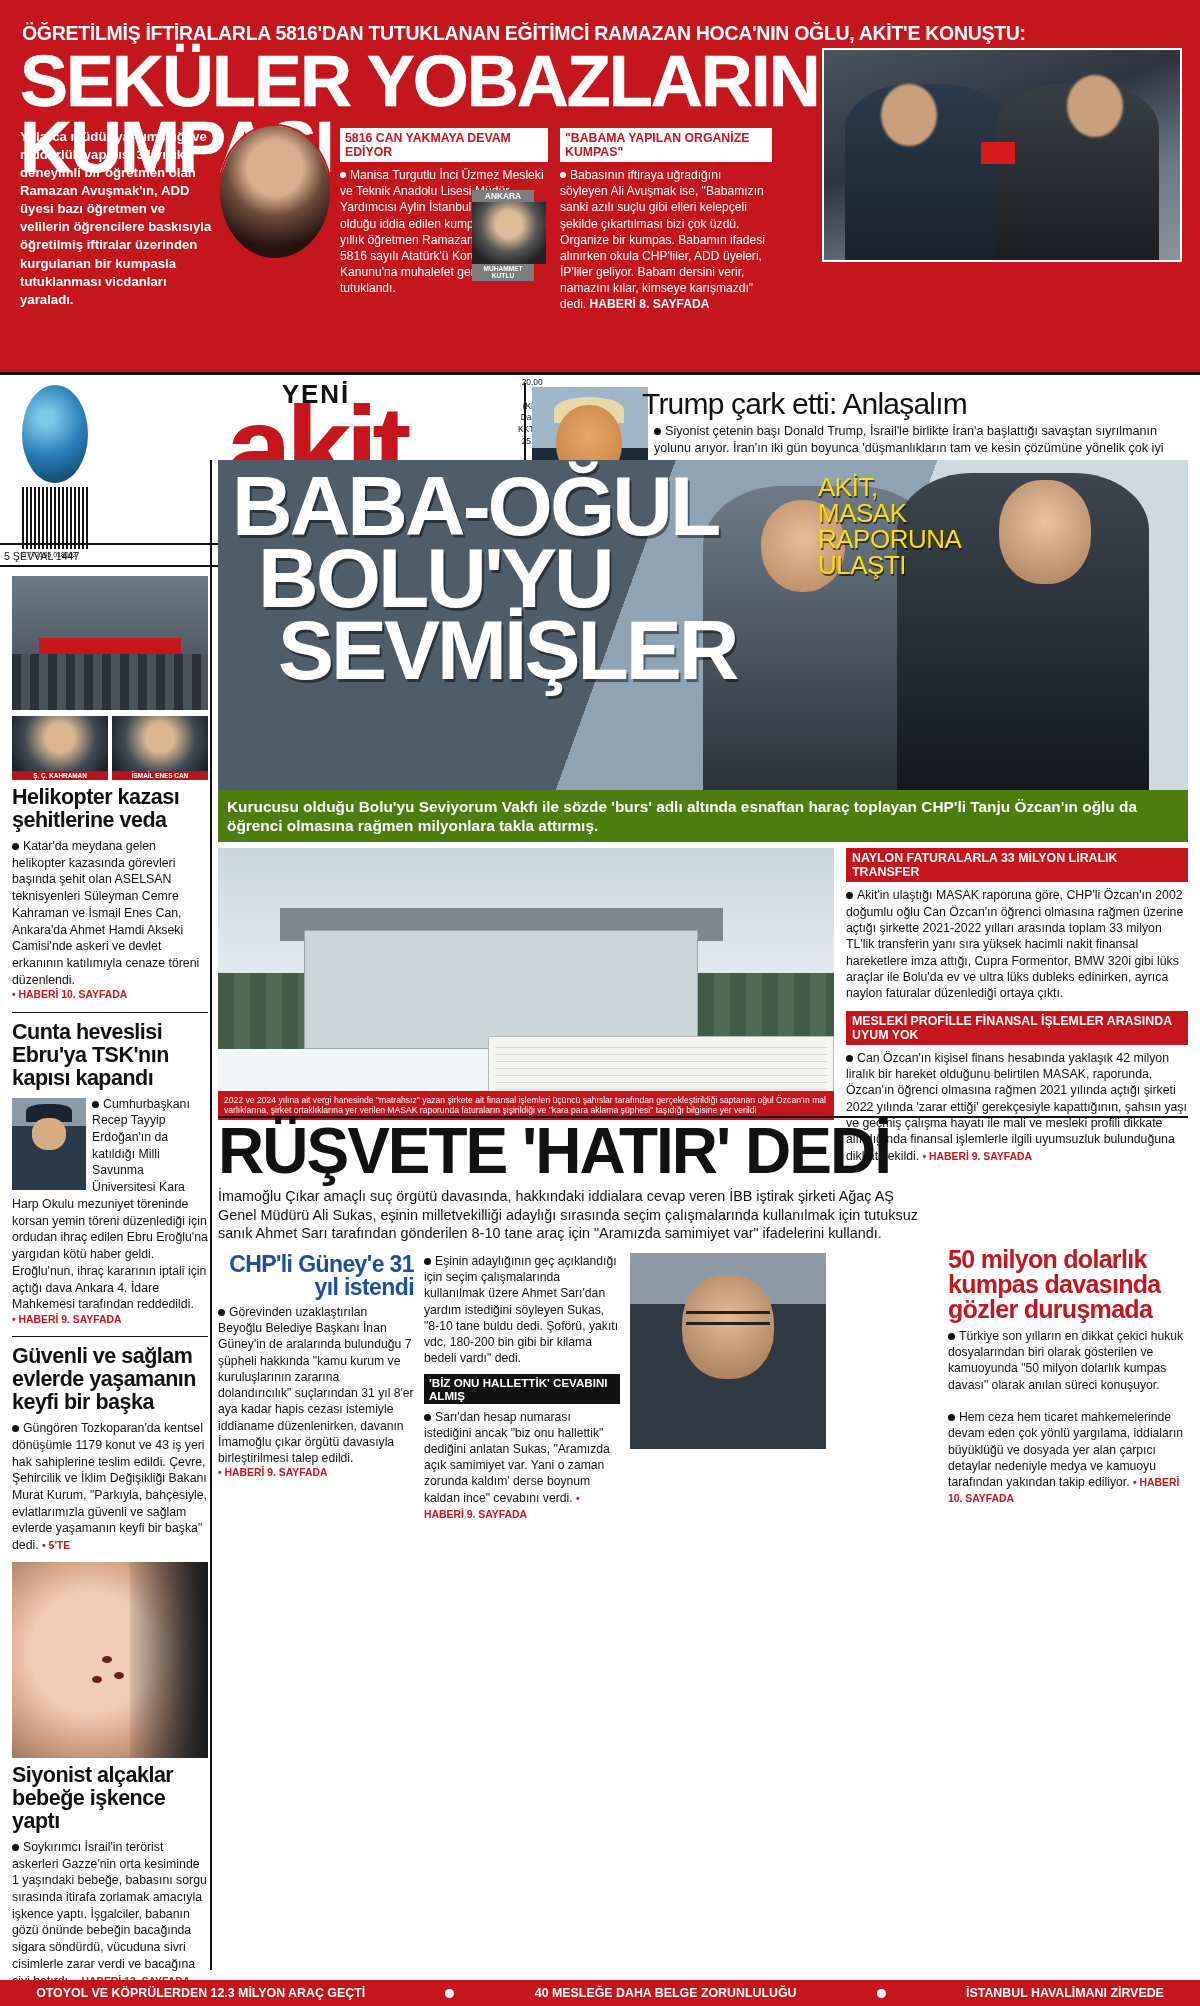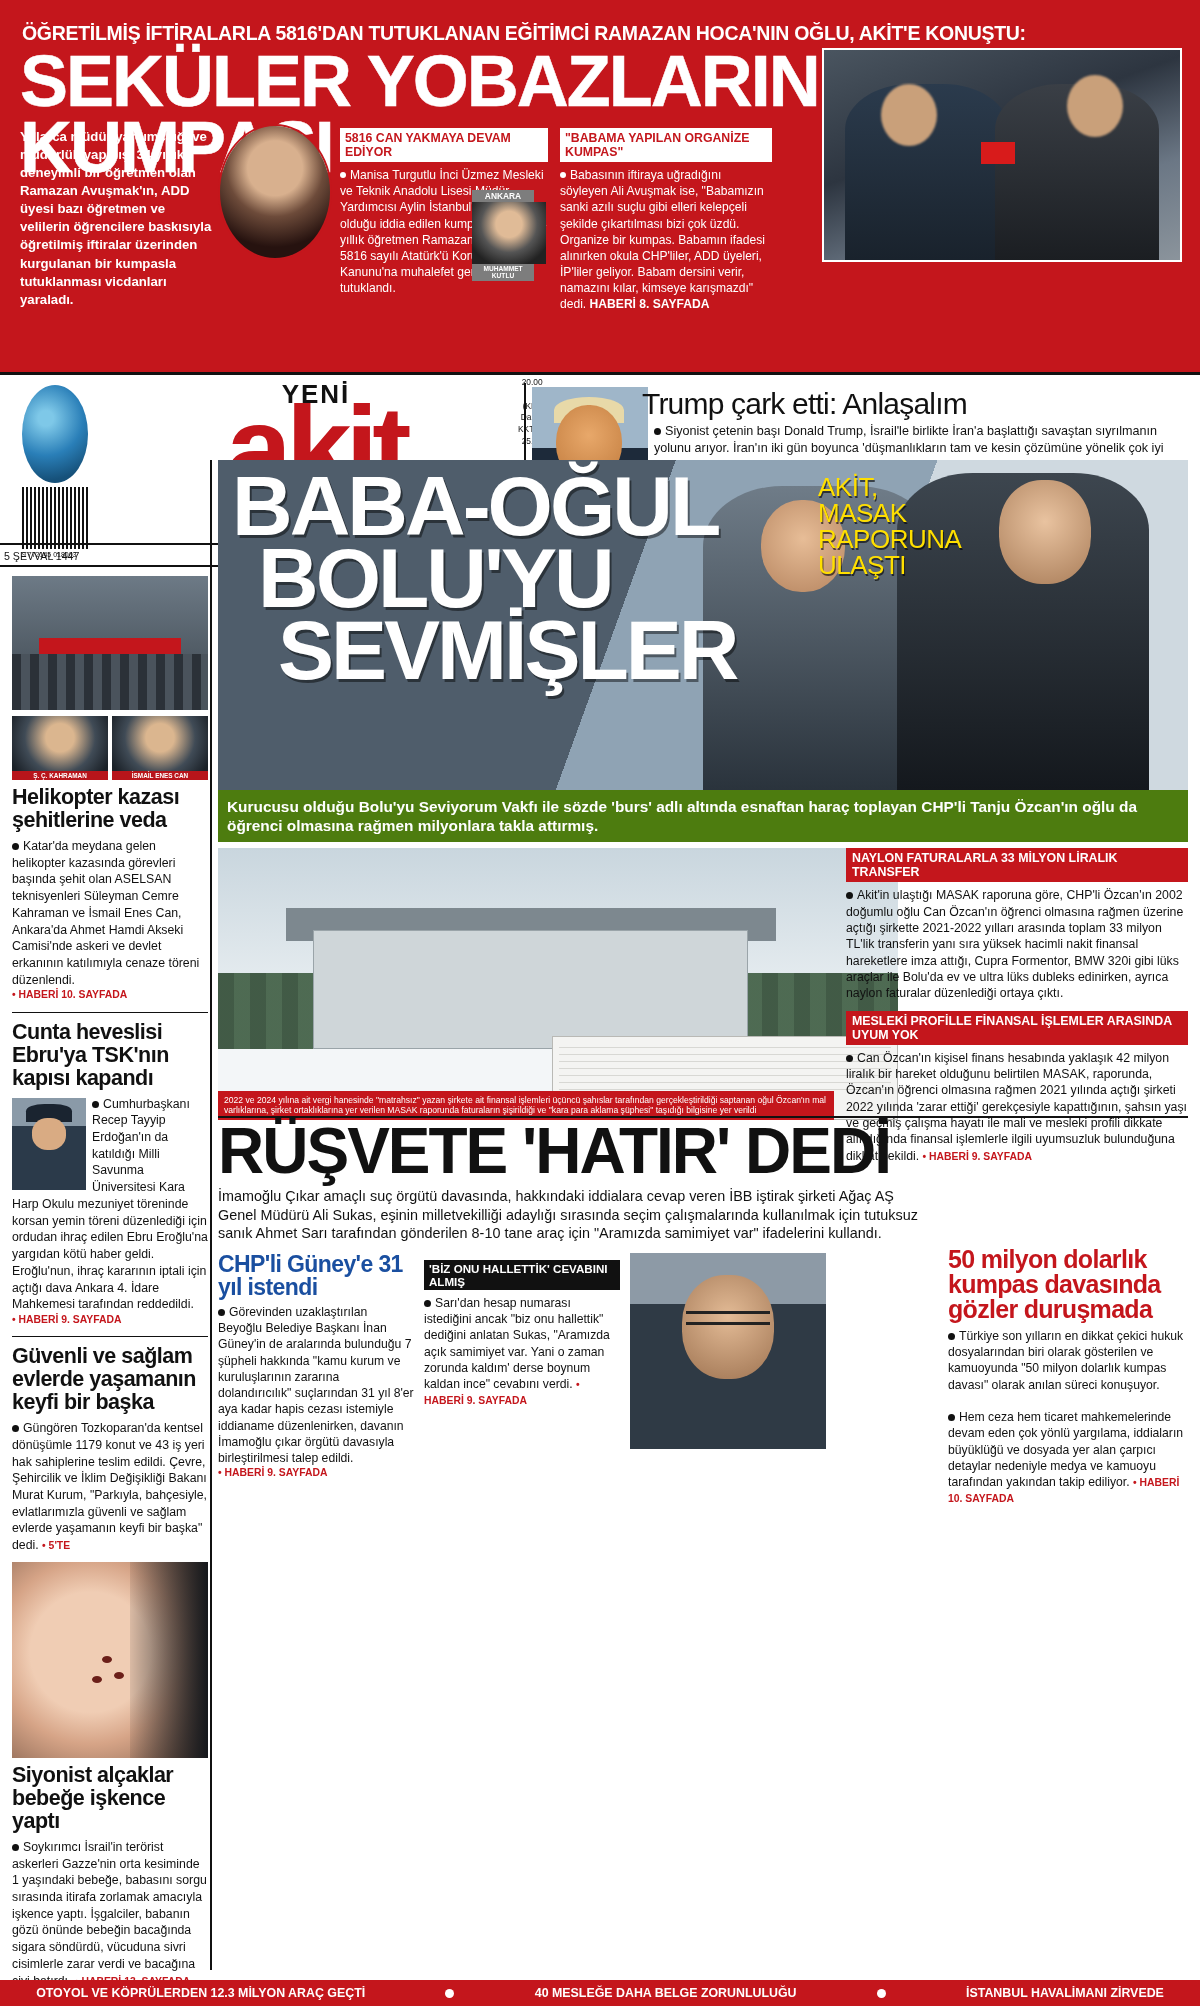--- a/index.html
+++ b/index.html
@@ -274,21 +274,21 @@
     letter-spacing:-0.5px; text-shadow:1px 2px 0 rgba(0,0,0,.6);
   }
   .hero-caption {
     width:970px; background:#4d7c0f; color:#fff;
     font-size:15.4px; font-weight:bold; line-height:1.24;
     padding:7px 9px;
   }
 
   .mid-wrap { position:relative; width:970px; margin-top:6px; }
   .villa {
-    position:relative; width:680px; height:272px; overflow:hidden;
+    position:relative; width:616px; height:272px; overflow:hidden;
     background:linear-gradient(180deg,#b8c6cf 0 46%,#e9eef1 46% 100%);
   }
   .villa .sky { position:absolute; inset:0 0 54% 0; background:linear-gradient(180deg,#c9d6de,#e3eaee); }
   .villa .house {
     position:absolute; left:14%; top:30%; width:64%; height:44%;
     background:#cfd6d9; border:1px solid #9aa4a9;
   }
   .villa .roof {
     position:absolute; left:10%; top:22%; width:72%; height:12%;
     background:#7d888f;
@@ -335,21 +335,21 @@
   }
   .rus-lead {
     margin-top:6px; width:716px; font-size:14.4px; font-weight:normal; line-height:1.3;
   }
   .rus-cols { position:relative; margin-top:10px; width:970px; }
   .rc-blue {
     position:absolute; left:0; top:0; width:196px;
   }
   .rc-blue h3 {
     color:#1a4fa0; font-size:23px; font-weight:bold; line-height:1.0;
-    letter-spacing:-0.6px; margin-bottom:5px;
+    letter-spacing:-0.6px; margin-bottom:5px;text-align:right;
   }
   .rc-mid { position:absolute; left:206px; top:0; width:196px; }
   .rc-photo {
     position:absolute; left:412px; top:0; width:196px; height:196px;
     background:linear-gradient(180deg,#8d9aa6 0 26%,#2f3a45 26% 100%);
     overflow:hidden;
   }
   .rc-photo .face3 {
     position:absolute; left:52px; top:22px; width:92px; height:104px;
     border-radius:46%; background:radial-gradient(circle at 50% 40%,#e3bb96,#9e7351);
@@ -581,20 +581,23 @@
     <div class="rus-cols">
       <div class="rc-blue">
         <h3>CHP'li Güney'e 31 yıl istendi</h3>
         <div class="small-body">
           <span class="b"></span><span>Görevinden uzaklaştırılan Beyoğlu Belediye Başkanı İnan Güney'in de aralarında bulunduğu 7 şüpheli hakkında "kamu kurum ve kuruluşlarının zararına dolandırıcılık" suçlarından 31 yıl 8'er aya kadar hapis cezası istemiyle iddianame düzenlenirken, davanın İmamoğlu çıkar örgütü davasıyla birleştirilmesi talep edildi.</span>
           <div class="ref">• HABERİ 9. SAYFADA</div>
         </div>
       </div>
 
       <div class="rc-mid">
+        <div class="small-body">
+          <span class="b"></span><span>Eşinin adaylığının geç açıklandığı için seçim çalışmalarında kullanılmak üzere Ahmet Sarı'dan yardım istediğini söyleyen Sukas, "8-10 tane buldu dedi. Şoförü, yakıtı vdc, 180-200 bin gibi bir kilama bedeli vardı" dedi.</span>
+        </div>
         <div class="inline-head">'BİZ ONU HALLETTİK' CEVABINI ALMIŞ</div>
         <div class="small-body">
           <span class="b"></span><span>Sarı'dan hesap numarası istediğini ancak "biz onu hallettik" dediğini anlatan Sukas, "Aramızda açık samimiyet var. Yani o zaman zorunda kaldım' derse boynum kaldan ince" cevabını verdi.</span>
           <span class="ref">• HABERİ 9. SAYFADA</span>
         </div>
       </div>
 
       <div class="rc-photo">
         <div class="face3"></div>
         <div class="glasses"></div>

